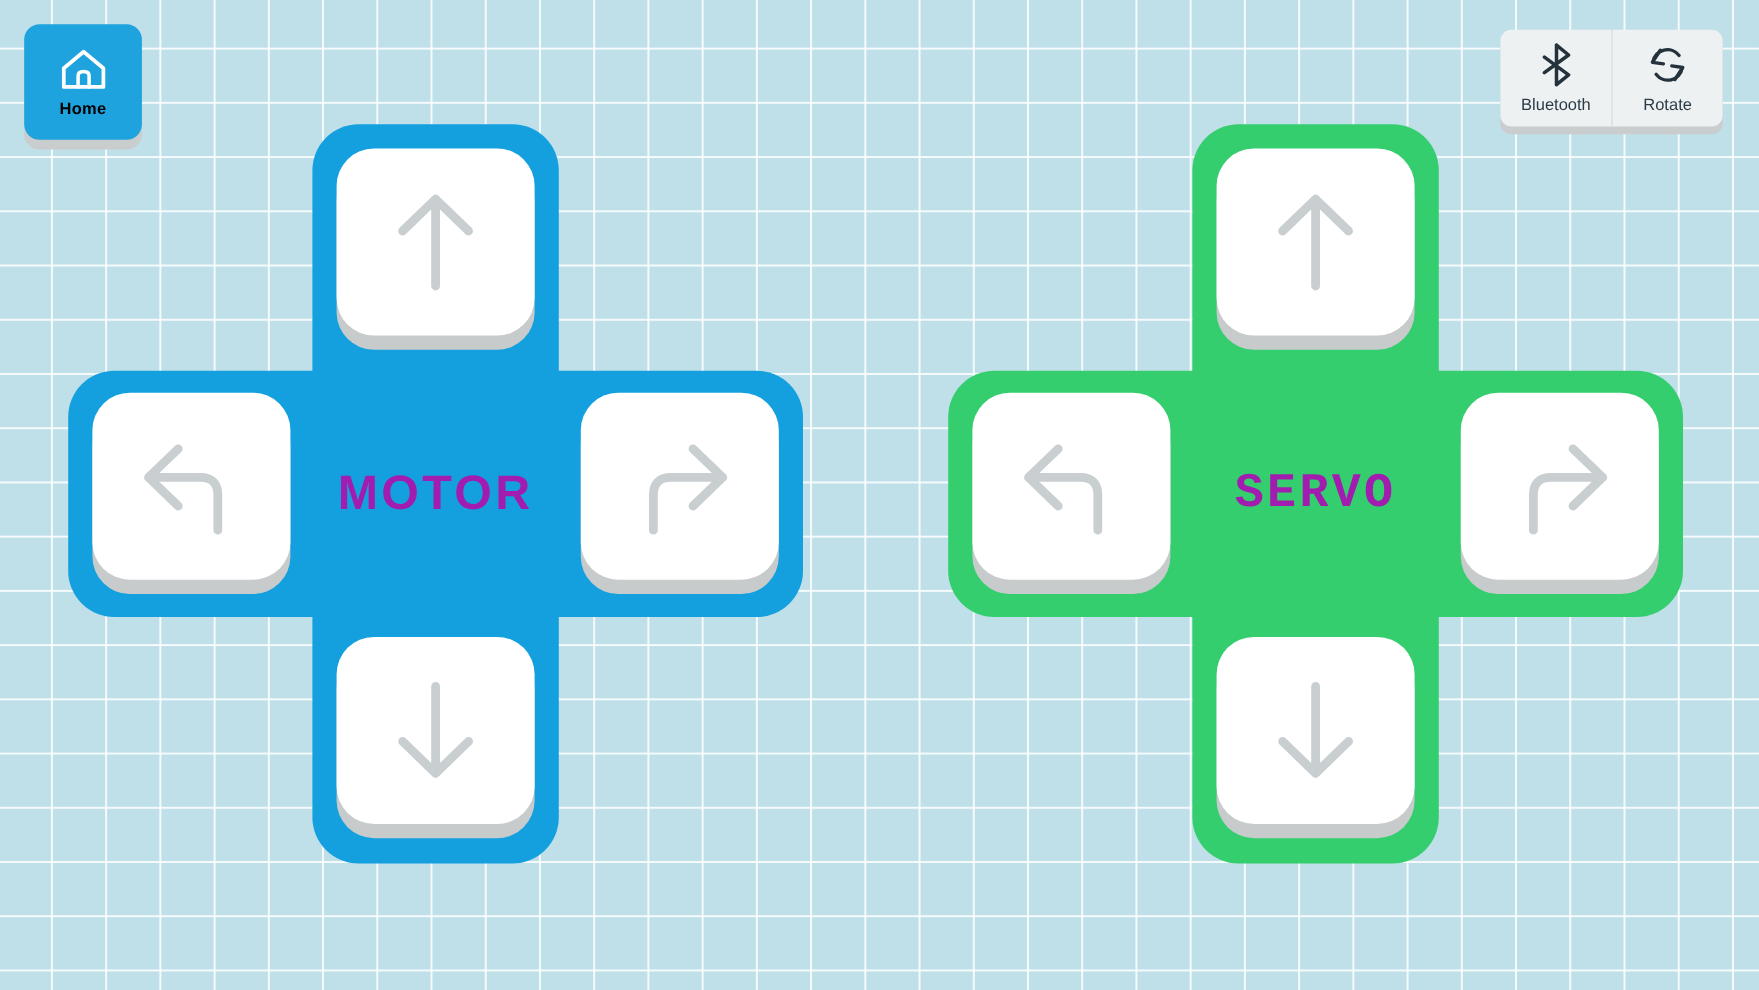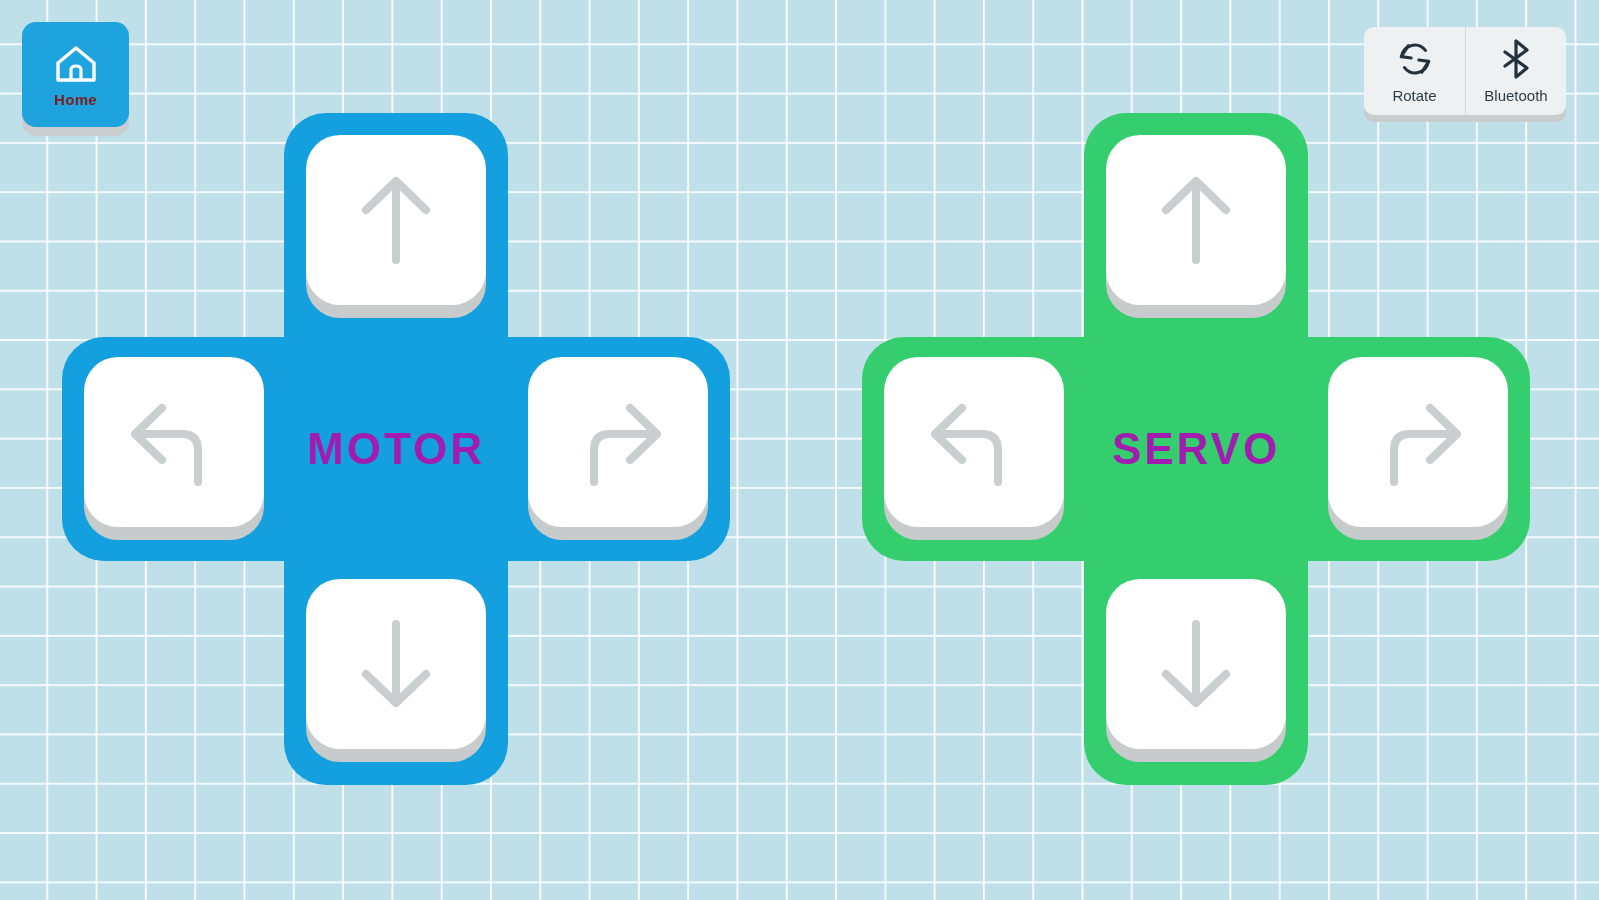--- a/index.html
+++ b/index.html
@@ -19,21 +19,21 @@
   
   #home-button{
     position:absolute;left:22px;top:22px;width:107px;height:105px;
     background:#1fa3de;border-radius:14px;
     box-shadow:0 9px 0 0 #c9cdcd;
     display:flex;flex-direction:column;align-items:center;justify-content:center;
     cursor:pointer;border:none;padding:0;
   }
   #home-button .home-glyph{display:block;margin-bottom:3px;}
   #home-button .home-label{
-    color:#7f1d1d;font-size:15px;font-weight:600;letter-spacing:.3px;
+    color:#000000;font-size:15px;font-weight:600;letter-spacing:.3px;
     line-height:1;
   }
 
   
   #top-toolbar{
     position:absolute;right:33px;top:27px;height:88px;
     background:#eef1f2;border-radius:10px;
     box-shadow:0 7px 0 0 #c9cdcd;
     display:flex;align-items:stretch;
   }
@@ -45,21 +45,21 @@
   .tool-btn + .tool-btn{border-left:1px solid #d2d8da;}
   .tool-btn .tool-label{
     color:#2b3c46;font-size:15px;font-weight:500;line-height:1;margin-top:4px;
   }
 
   
   .dpad{
     position:absolute;width:668px;height:672px;
   }
   #dpad-motor{left:62px;top:113px;}
-  #dpad-servo{left:862px;top:113px;}
+  #dpad-servo{left:862px;top:113px;font-family:Liberation Mono, monospace;}
 
   
   .cross-v,.cross-h{position:absolute;border-radius:42px;}
   .cross-v{left:222px;top:0;width:224px;height:672px;}
   .cross-h{left:0;top:224px;width:668px;height:224px;}
 
   .dpad-label{
     position:absolute;left:0;top:0;width:668px;height:672px;
     display:flex;align-items:center;justify-content:center;
     color:#a21caf;font-size:44px;font-weight:700;letter-spacing:3px;
@@ -91,39 +91,39 @@
       <path d="M18 37 L18 27 Q18 23 23 23 Q28 23 28 27 L28 37" stroke="#ffffff" stroke-width="3.2" stroke-linejoin="round" stroke-linecap="round" fill="none"></path>
     </svg>
   </span>
   <span class="home-label">Home</span>
 </div>
 
 <div id="top-toolbar">
 
   <button class="tool-btn">
     <span>
+      <svg width="34" height="40" viewBox="0 0 34 40" fill="none" xmlns="http://www.w3.org/2000/svg">
+        <path d="M17 2 L17 38 M17 2 L28 11 L6 27 M17 38 L28 29 L6 13" stroke="#23323c" stroke-width="3.2" stroke-linejoin="round" stroke-linecap="round" fill="none"></path>
+      </svg>
+    </span>
+    <span class="tool-label">Bluetooth</span>
+  </button>
+
+  <button class="tool-btn">
+    <span>
       <svg width="38" height="40" viewBox="0 0 40 40" fill="none" xmlns="http://www.w3.org/2000/svg">
         <path d="M6 17 A14 14 0 0 1 31 11" stroke="#23323c" stroke-width="3.2" stroke-linecap="round" fill="none"></path>
         <path d="M34 23 A14 14 0 0 1 9 29" stroke="#23323c" stroke-width="3.2" stroke-linecap="round" fill="none"></path>
         <path d="M13 6 L5.5 17.5 L16 19" stroke="#23323c" stroke-width="3.2" stroke-linejoin="round" stroke-linecap="round" fill="none"></path>
         <path d="M27 34 L34.5 22.5 L24 21" stroke="#23323c" stroke-width="3.2" stroke-linejoin="round" stroke-linecap="round" fill="none"></path>
       </svg>
     </span>
     <span class="tool-label">Rotate</span>
   </button>
 
-  <button class="tool-btn">
-    <span>
-      <svg width="34" height="40" viewBox="0 0 34 40" fill="none" xmlns="http://www.w3.org/2000/svg">
-        <path d="M17 2 L17 38 M17 2 L28 11 L6 27 M17 38 L28 29 L6 13" stroke="#23323c" stroke-width="3.2" stroke-linejoin="round" stroke-linecap="round" fill="none"></path>
-      </svg>
-    </span>
-    <span class="tool-label">Bluetooth</span>
-  </button>
-
 </div>
 
 <div class="dpad" id="dpad-motor">
   <div class="cross-v" style="background: rgb(20, 160, 222);"></div>
   <div class="cross-h" style="background: rgb(20, 160, 222);"></div>
   <div class="dpad-label">MOTOR</div>
 
   <button class="key key-up">
     <span>
       <svg class="arrow-svg" width="96" height="104" viewBox="0 0 96 104" fill="none" xmlns="http://www.w3.org/2000/svg">

